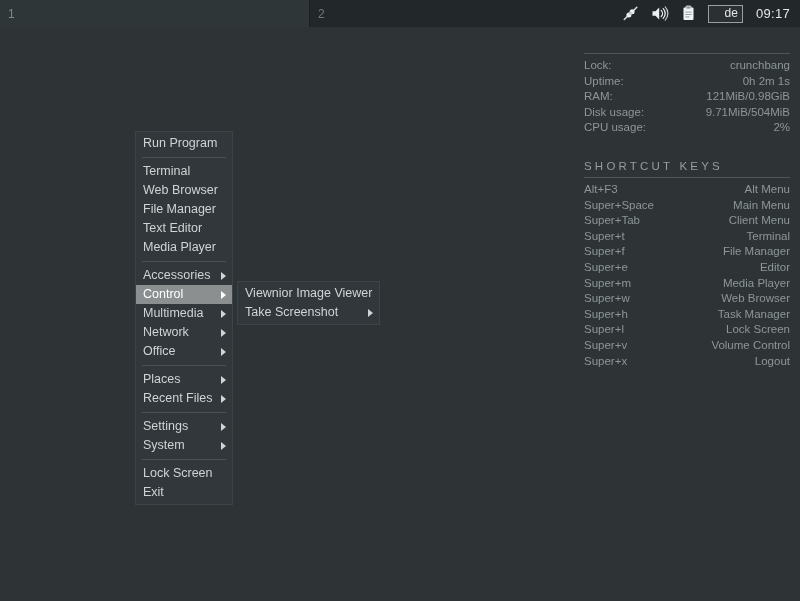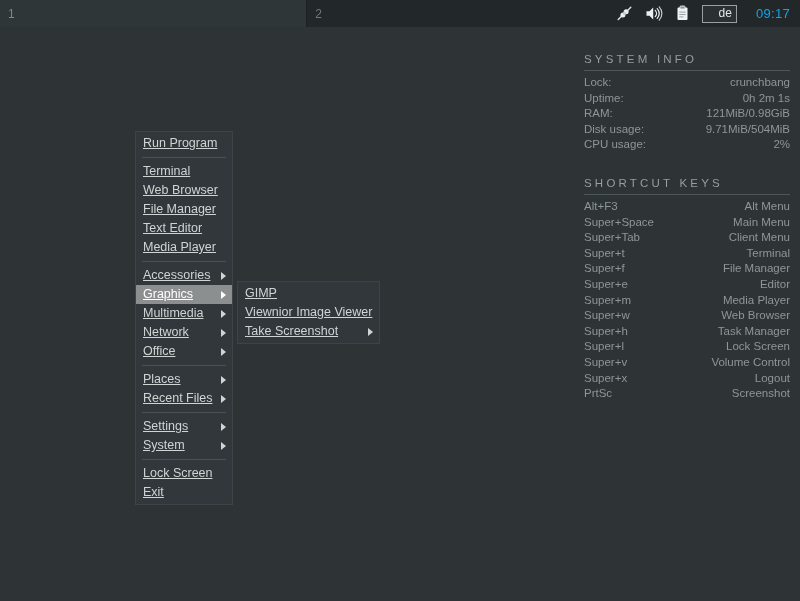--- a/index.html
+++ b/index.html
@@ -75,22 +75,22 @@
     font-size: 12px;
     color: #e6e6e6;
     border: 1px solid #9aa0a2;
     padding: 0px 4px 1px 16px;
     line-height: 15px;
     background: #2b3133;
   }
 
   #clock {
     font-size: 13px;
-    color: #0ea5e9;
-    margin-left: 10px;
+    color: #e5e5e5;
+    margin-left: 4px;
     letter-spacing: 0.3px;
   }
 
   
   #root-menu {
     position: absolute;
     left: 135px;
     top: 131px;
     width: 98px;
     background: #31373a;
@@ -102,21 +102,20 @@
 
   .menu-item {
     position: relative;
     height: 19px;
     line-height: 19px;
     padding: 0 6px 0 7px;
     color: #cfd4d5;
     white-space: nowrap;
     display: flex;
     align-items: center;
-    text-decoration: underline;
   }
   .menu-item.highlight {
     background: #8b8f90;
     color: #ffffff;
   }
   .menu-item .label { flex: 1 1 auto; }
 
   .sep {
     height: 1px;
     background: #4a5053;
@@ -260,21 +259,21 @@
     <span class="label">Media Player</span>
   </div>
 
   <div class="sep"></div>
 
   <div class="menu-item">
     <span class="label">Accessories</span>
     <span class="arrow"></span>
   </div>
   <div class="menu-item highlight">
-    <span class="label">Graphics</span>
+    <span class="label">Control</span>
     <span class="arrow"></span>
   </div>
   <div class="menu-item">
     <span class="label">Multimedia</span>
     <span class="arrow"></span>
   </div>
   <div class="menu-item">
     <span class="label">Network</span>
     <span class="arrow"></span>
   </div>
@@ -310,34 +309,30 @@
   <div class="menu-item">
     <span class="label">Lock Screen</span>
   </div>
   <div class="menu-item">
     <span class="label">Exit</span>
   </div>
 </div>
 
 <div id="sub-menu">
   <div class="menu-item">
-    <span class="label">GIMP</span>
-  </div>
-  <div class="menu-item">
     <span class="label">Viewnior Image Viewer</span>
   </div>
   <div class="menu-item">
     <span class="label">Take Screenshot</span>
     <span class="arrow"></span>
   </div>
 </div>
 
 <div id="conky">
 
-  <div class="conky-head">SYSTEM INFO</div>
   <div class="conky-rule"></div>
 
   <div class="conky-row">
     <span class="k">Lock:</span>
     <span class="v">crunchbang</span>
   </div>
   <div class="conky-row">
     <span class="k">Uptime:</span>
     <span class="v">0h 2m 1s</span>
   </div>
@@ -400,17 +395,13 @@
     <span class="v">Lock Screen</span>
   </div>
   <div class="conky-row">
     <span class="k">Super+v</span>
     <span class="v">Volume Control</span>
   </div>
   <div class="conky-row">
     <span class="k">Super+x</span>
     <span class="v">Logout</span>
   </div>
-  <div class="conky-row">
-    <span class="k">PrtSc</span>
-    <span class="v">Screenshot</span>
-  </div>
 </div>
 
 </body></html>

